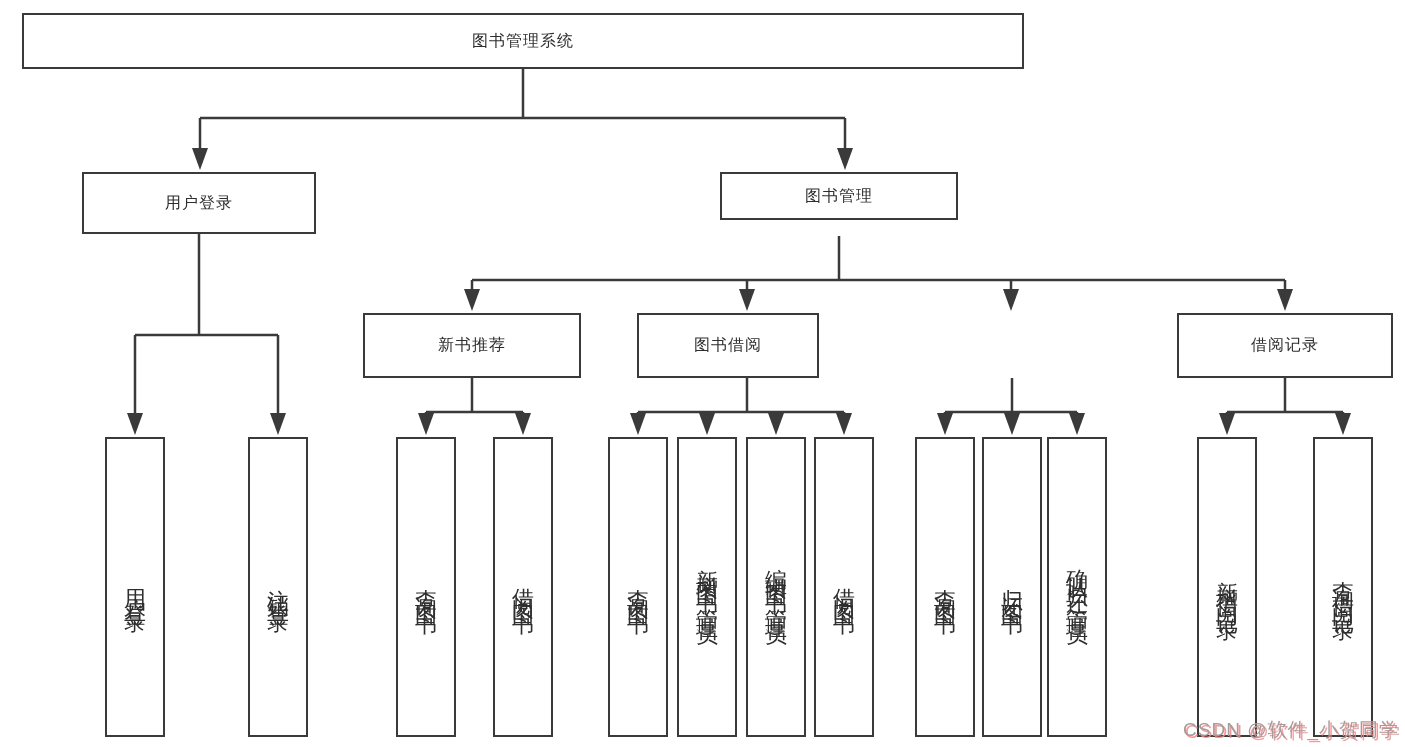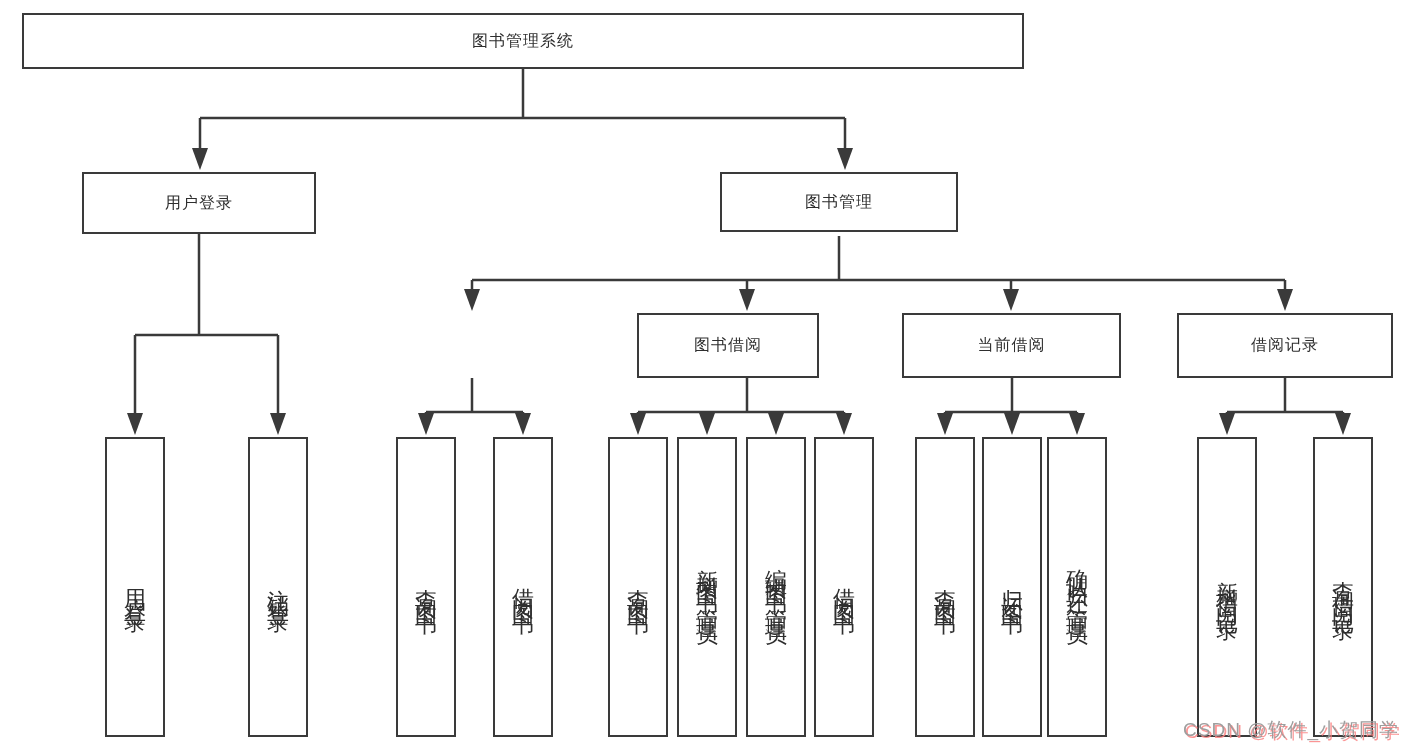--- a/index.html
+++ b/index.html
@@ -40,21 +40,21 @@
   .vbox > span {
     writing-mode: vertical-rl;
     text-orientation: mixed;
     letter-spacing: 8px;
     line-height: 1;
     white-space: normal;
   }
   
   .n-root  { left: 22px;  top: 13px;  width: 1002px; height: 56px; }
   .n-l2-0  { left: 82px;  top: 172px; width: 234px;  height: 62px; }
-  .n-l2-1  { left: 720px; top: 172px; width: 238px;  height: 60px; }
+  .n-l2-1  { left: 720px; top: 172px; width: 238px;  height: 48px; }
   .n-l3-0  { left: 363px; top: 313px; width: 218px;  height: 65px; }
   .n-l3-1  { left: 637px; top: 313px; width: 182px;  height: 65px; }
   .n-l3-2  { left: 902px; top: 313px; width: 219px;  height: 65px; }
   .n-l3-3  { left: 1177px;top: 313px; width: 216px;  height: 65px; }
   .leaf    { top: 437px; width: 60px; height: 300px; }
   .n-u0    { left: 105px; }
   .n-u1    { left: 248px; }
   .n-g0l0  { left: 396px; }
   .n-g0l1  { left: 493px; }
   .n-g1l0  { left: 608px; }
@@ -127,25 +127,25 @@
     <span>图书管理系统</span>
   </div>
 
   <div class="box n-l2-0">
     <span>用户登录</span>
   </div>
   <div class="box n-l2-1">
     <span>图书管理</span>
   </div>
 
+  <div class="box n-l3-0">
+    <span>新书推荐</span>
+  </div>
   <div class="box n-l3-1">
     <span>图书借阅</span>
-  </div>
-  <div class="box n-l3-2">
-    <span>当前借阅</span>
   </div>
   <div class="box n-l3-3">
     <span>借阅记录</span>
   </div>
 
   <div class="box vbox leaf n-u0">
     <span>用户登录</span>
   </div>
   <div class="box vbox leaf n-u1">
     <span>注销登录</span>

